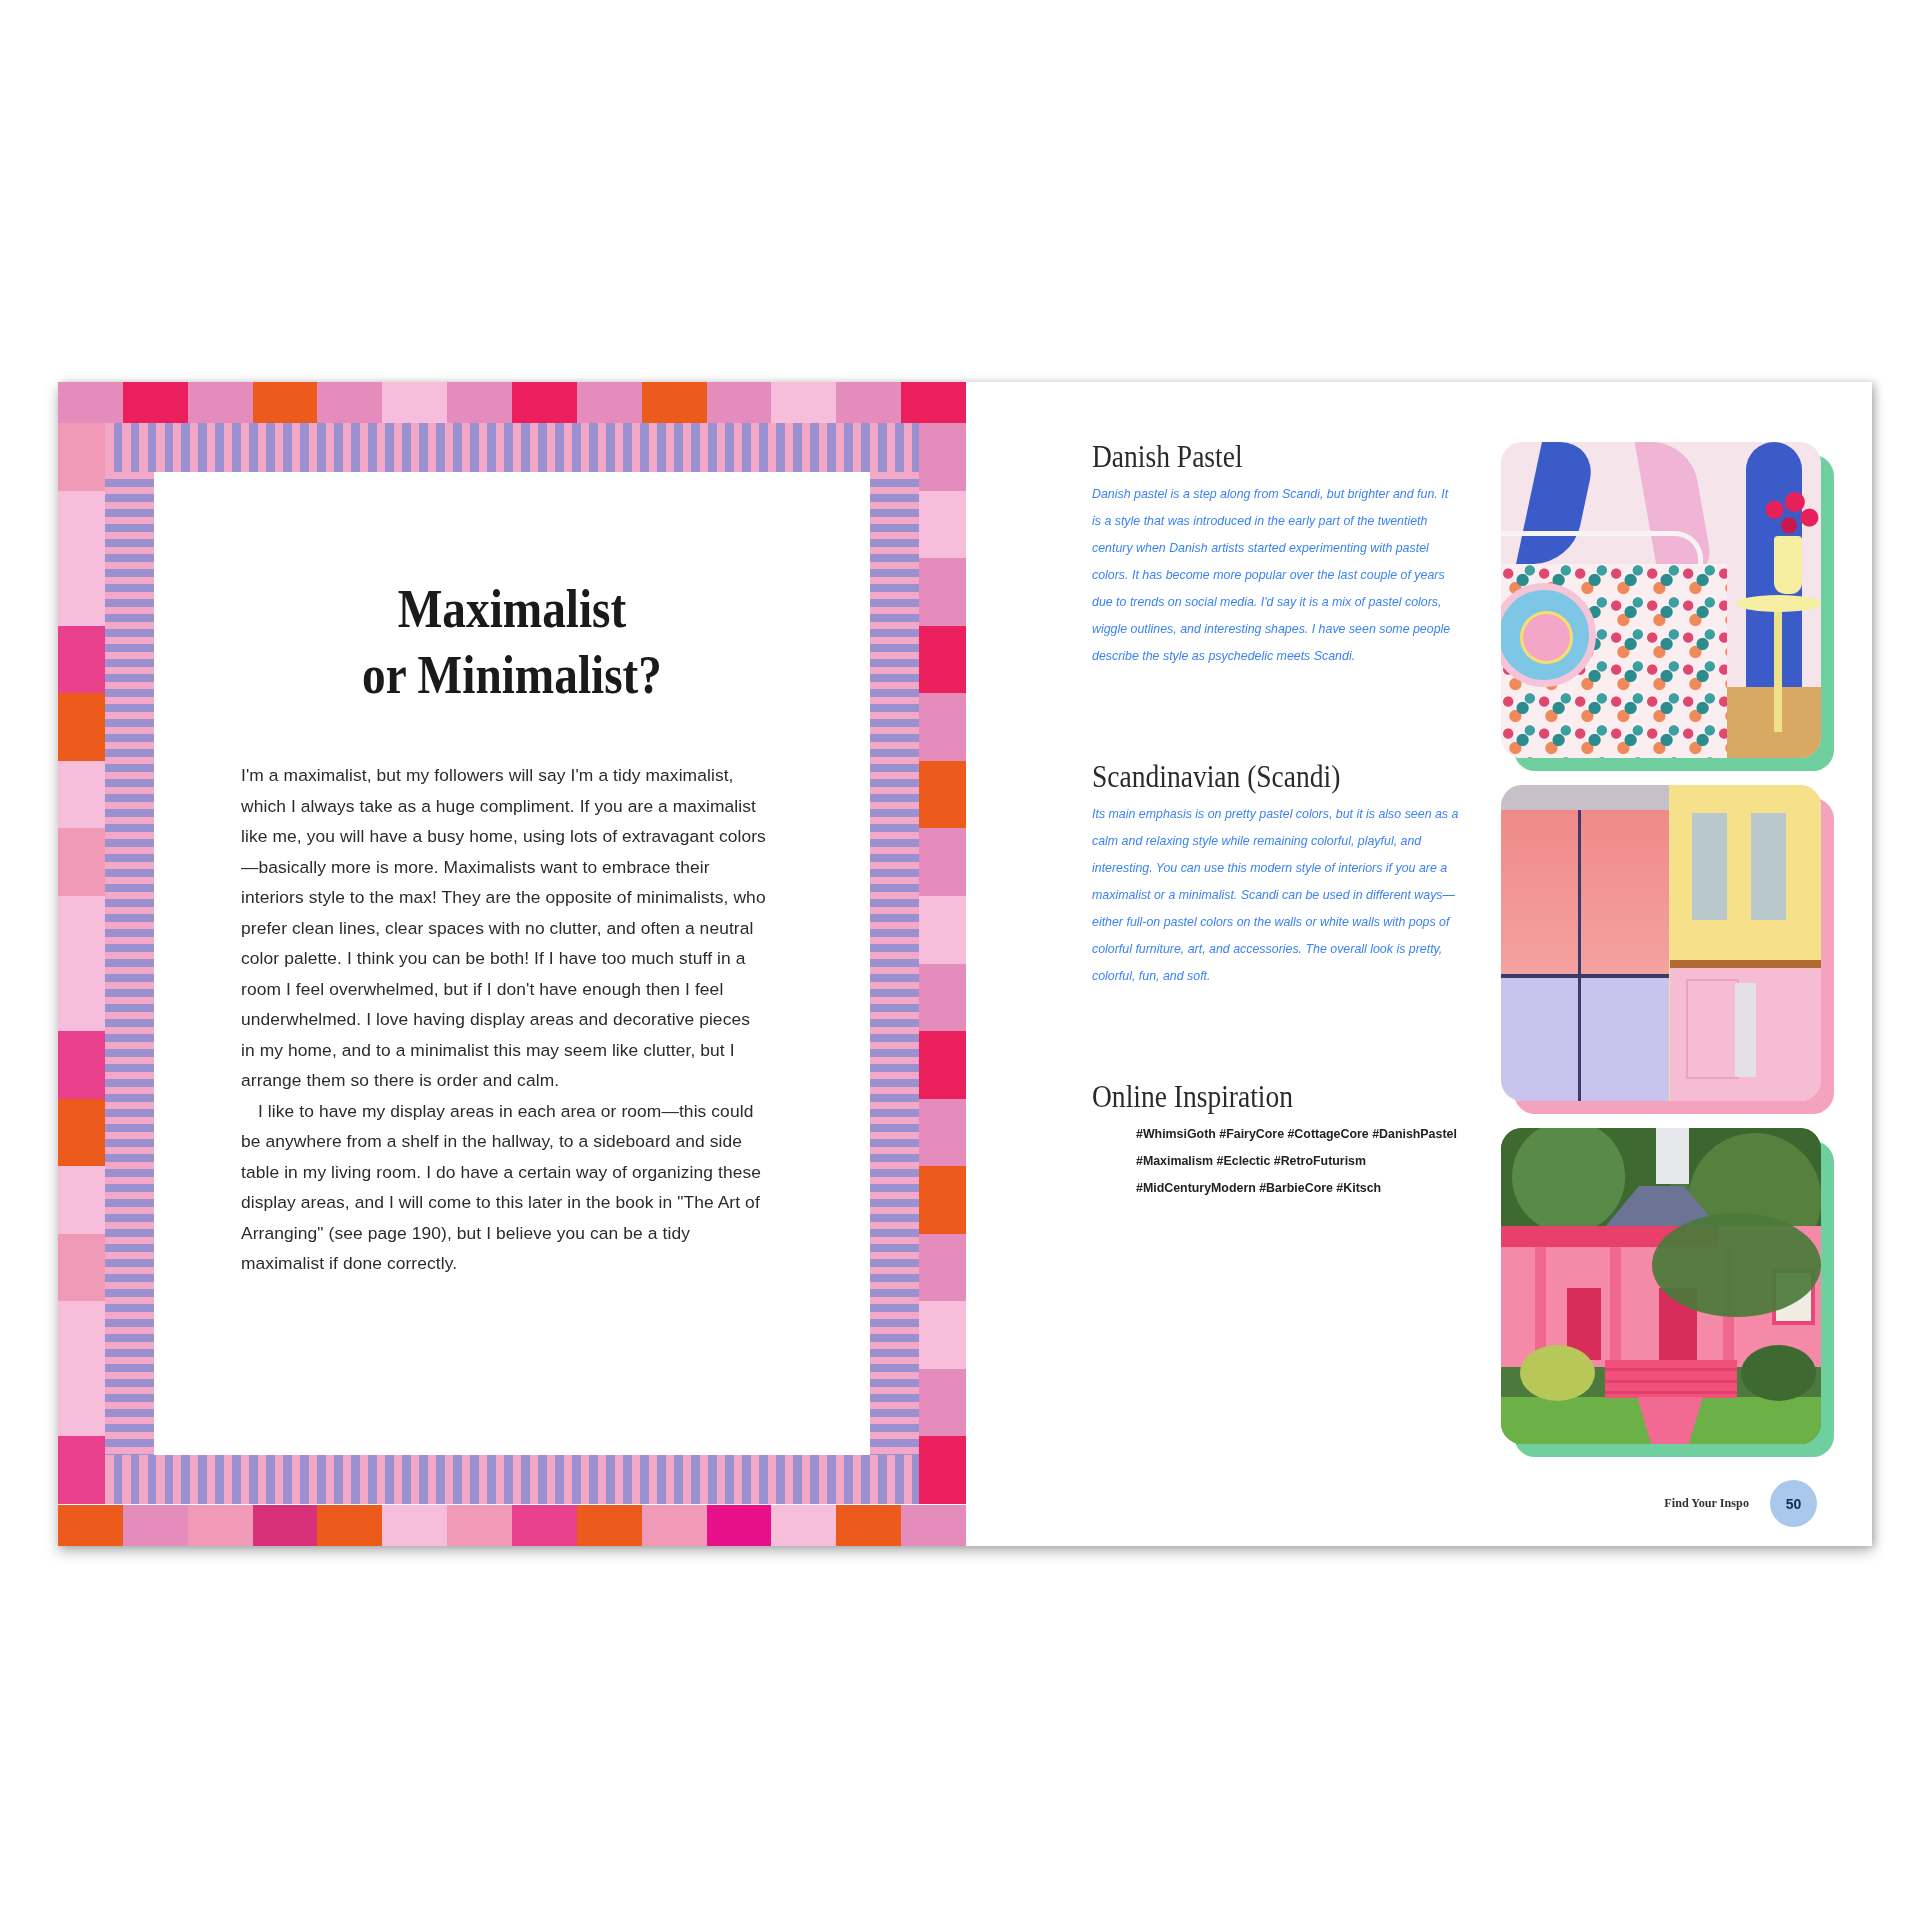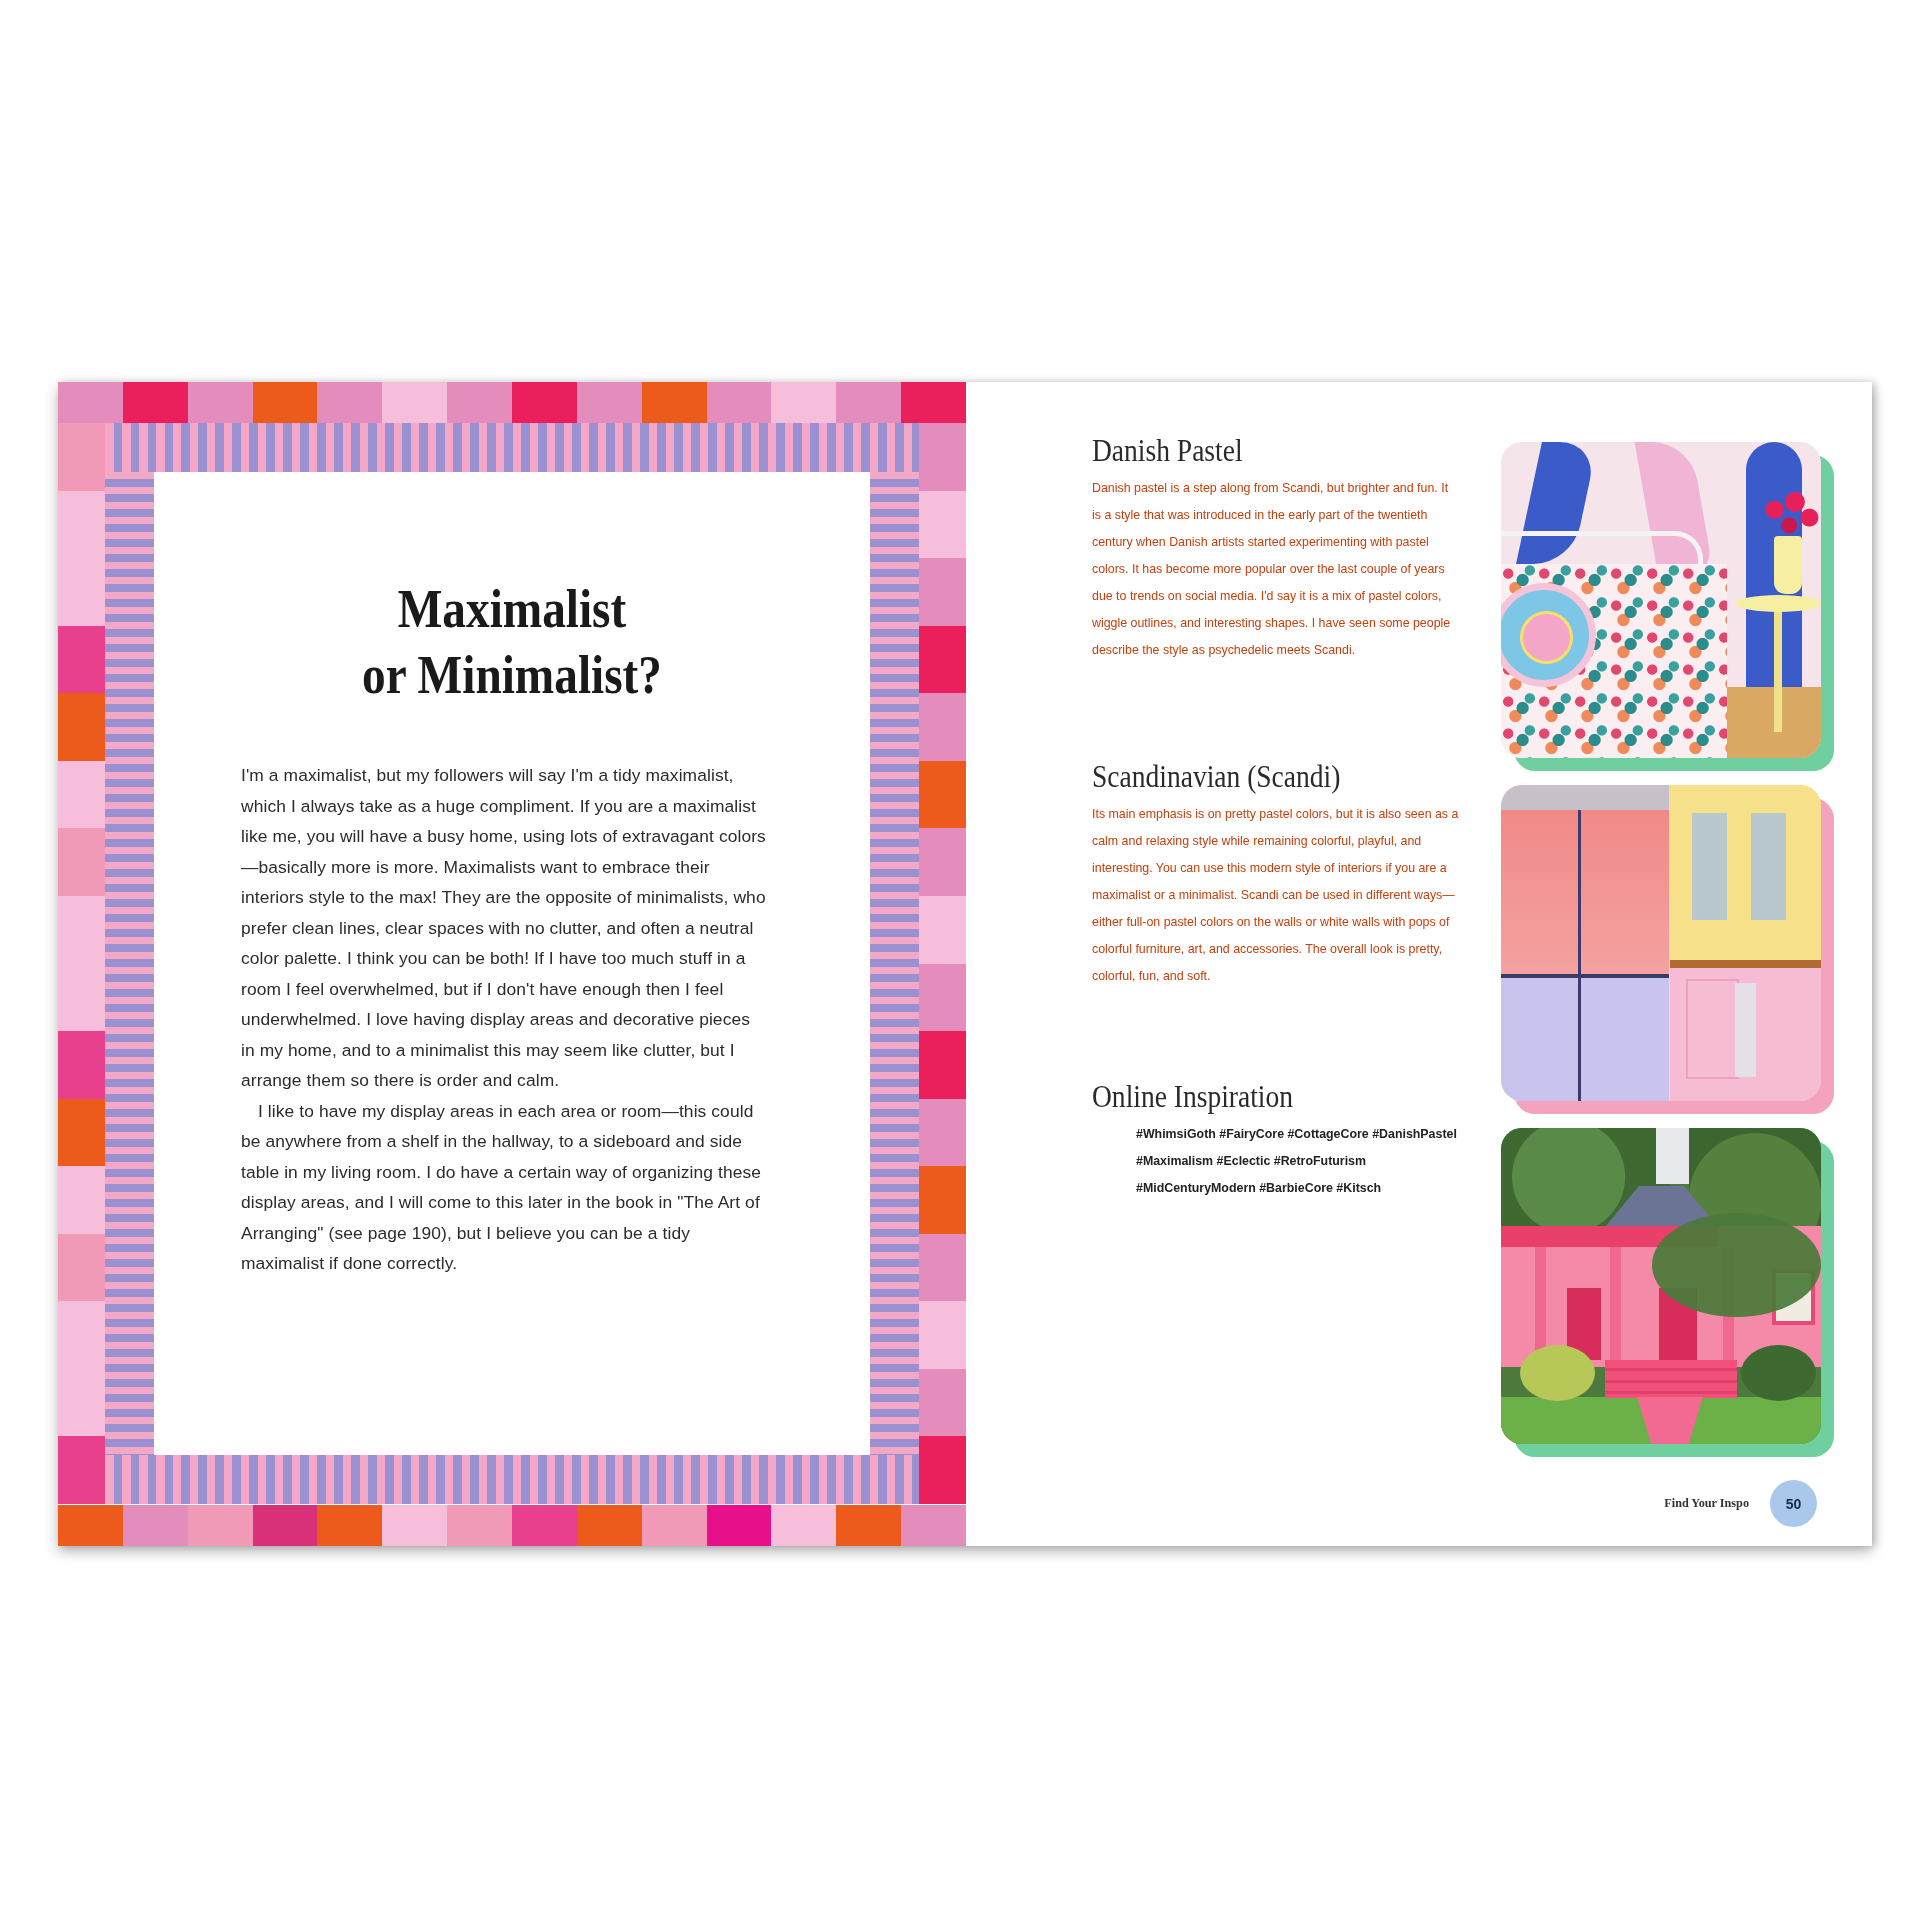--- a/index.html
+++ b/index.html
@@ -51,21 +51,21 @@
   .body-text p.indent { text-indent: 17px; }
 
   
   .right-page { position: absolute; left: 908px; top: 0; width: 906px; height: 1164px; background: #fff; }
   .section { position: absolute; left: 126px; width: 367px; }
   .section h2 {
     font-family: "Liberation Serif", serif; font-weight: normal; font-size: 32px; line-height: 38px;
     color: #2a2a2a; transform-origin: left center; transform: scaleX(0.86); white-space: nowrap;
     margin-bottom: 5.6px;
   }
-  .section p { font-size: 12.4px; line-height: 27px; color: #c2410c; }
+  .section p { font-size: 12.4px; line-height: 27px; color: #3b82f6; font-style: italic; }
   .hashtags { font-size: 12.4px; line-height: 27px; color: #222; font-weight: bold; margin-left: 44px; }
 
   .photo-wrap { position: absolute; left: 535px; width: 333px; height: 330px; }
   .photo-back {
     position: absolute; left: 13px; top: 13px; width: 320px; height: 316px; border-radius: 21px;
   }
   .photo {
     position: absolute; left: 0; top: 0; width: 320px; height: 316px; border-radius: 21px; overflow: hidden;
   }
 
@@ -225,21 +225,21 @@
       </h1>
       <div class="body-text">
         <p>I'm a maximalist, but my followers will say I'm a tidy maximalist, which I always take as a huge compliment. If you are a maximalist like me, you will have a busy home, using lots of extravagant colors—basically more is more. Maximalists want to embrace their interiors style to the max! They are the opposite of minimalists, who prefer clean lines, clear spaces with no clutter, and often a neutral color palette. I think you can be both! If I have too much stuff in a room I feel overwhelmed, but if I don't have enough then I feel underwhelmed. I love having display areas and decorative pieces in my home, and to a minimalist this may seem like clutter, but I arrange them so there is order and calm.</p>
         <p class="indent">I like to have my display areas in each area or room—this could be anywhere from a shelf in the hallway, to a sideboard and side table in my living room. I do have a certain way of organizing these display areas, and I will come to this later in the book in "The Art of Arranging" (see page 190), but I believe you can be a tidy maximalist if done correctly.</p>
       </div>
     </div>
   </div>
 
   <div class="right-page">
 
-    <div class="section" style="top:49px">
+    <div class="section" style="top:55px">
       <h2>Danish Pastel</h2>
       <p>Danish pastel is a step along from Scandi, but brighter and fun. It is a style that was introduced in the early part of the twentieth century when Danish artists started experimenting with pastel colors. It has become more popular over the last couple of years due to trends on social media. I'd say it is a mix of pastel colors, wiggle outlines, and interesting shapes. I have seen some people describe the style as psychedelic meets Scandi.</p>
     </div>
 
     <div class="section" style="top:375px">
       <h2>Scandinavian (Scandi)</h2>
       <p>Its main emphasis is on pretty pastel colors, but it is also seen as a calm and relaxing style while remaining colorful, playful, and interesting. You can use this modern style of interiors if you are a maximalist or a minimalist. Scandi can be used in different ways—either full-on pastel colors on the walls or white walls with pops of colorful furniture, art, and accessories. The overall look is pretty, colorful, fun, and soft.</p>
     </div>
 
     <div class="section" style="top:695px">

